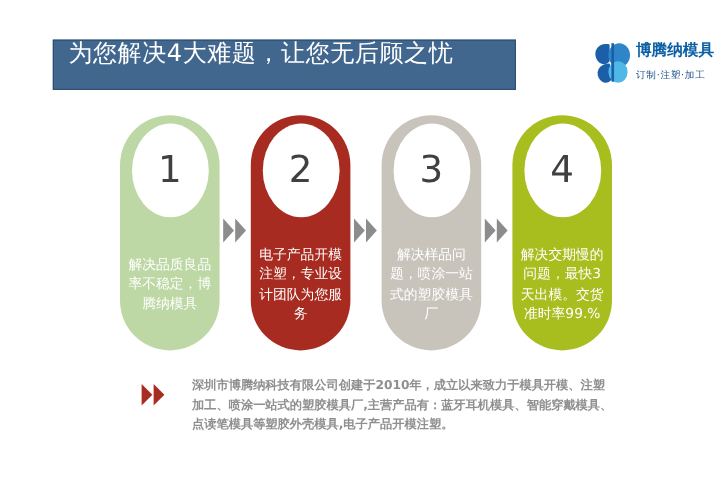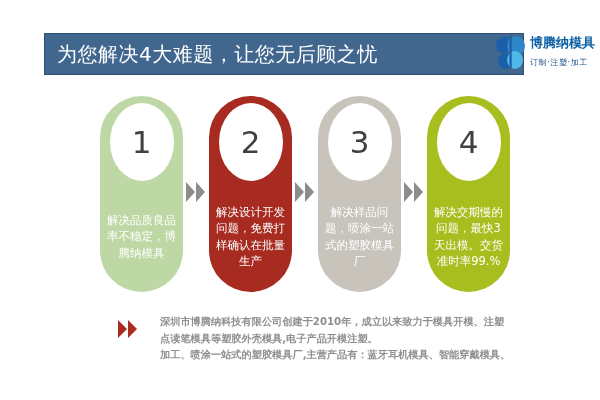--- a/index.html
+++ b/index.html
@@ -21,27 +21,26 @@
     position: absolute;
     left: 0;
     top: 0;
     width: 600px;
     height: 90px;
   }
   .title-bar {
     position: absolute;
     left: 44px;
     top: 33px;
-    width: 480px;
+    width: 386px;
     height: 42px;
     background: #41678f;
     border: 1px solid #2e5074;
     box-sizing: border-box;
     display: flex;
-    align-items: center;
   }
   .title-text {
     color: #ffffff;
     font-size: 20px;
     font-weight: 400;
     letter-spacing: 0.5px;
     padding-left: 12px;
     line-height: 1;
     white-space: nowrap;
   }
@@ -232,21 +231,21 @@
   <div class="arrow" style="left:186px;">
     <span class="chev"></span>
     <span class="chev"></span>
   </div>
 
   <div class="pill" style="left:209px; background:#A72B20;">
     <div class="pill-num-circle">
       <span class="pill-num">2</span>
     </div>
     <div class="pill-body">
-      <span class="pill-desc">解决设计开发问题，免费打样确认在批量生产</span>
+      <span class="pill-desc">电子产品开模注塑，专业设计团队为您服务</span>
     </div>
   </div>
 
   <div class="arrow" style="left:295px;">
     <span class="chev"></span>
     <span class="chev"></span>
   </div>
 
   <div class="pill" style="left:318px; background:#C8C4BC;">
     <div class="pill-num-circle">
@@ -272,16 +271,16 @@
   </div>
 </div>
 
 <div class="footer">
   <div class="footer-arrow">
     <span class="chev-red"></span>
     <span class="chev-red"></span>
   </div>
   <div class="footer-text">
     <span class="footer-line">深圳市博腾纳科技有限公司创建于2010年，成立以来致力于模具开模、注塑</span>
+    <span class="footer-line">加工、喷涂一站式的塑胶模具厂,主营产品有：蓝牙耳机模具、智能穿戴模具、</span>
     <span class="footer-line">点读笔模具等塑胶外壳模具,电子产品开模注塑。</span>
-    <span class="footer-line">加工、喷涂一站式的塑胶模具厂,主营产品有：蓝牙耳机模具、智能穿戴模具、</span>
   </div>
 </div>
 
 </body></html>

